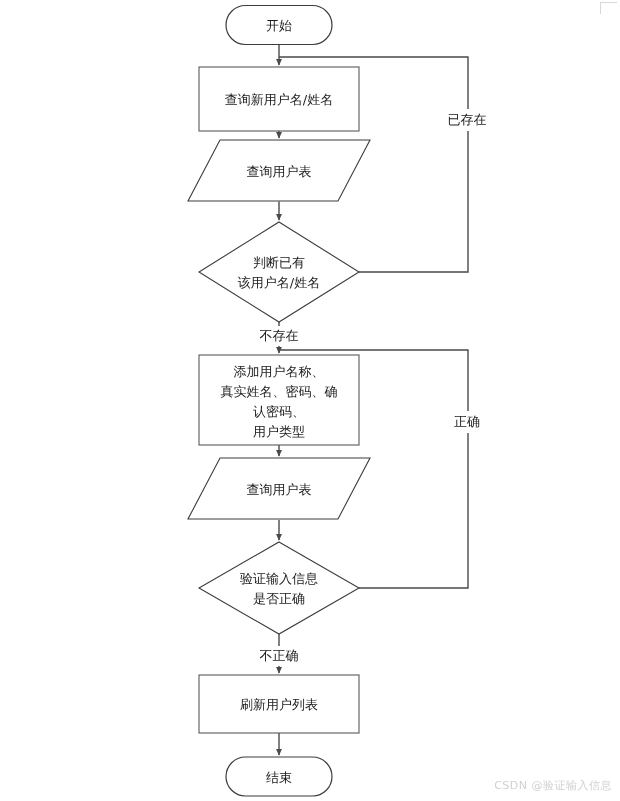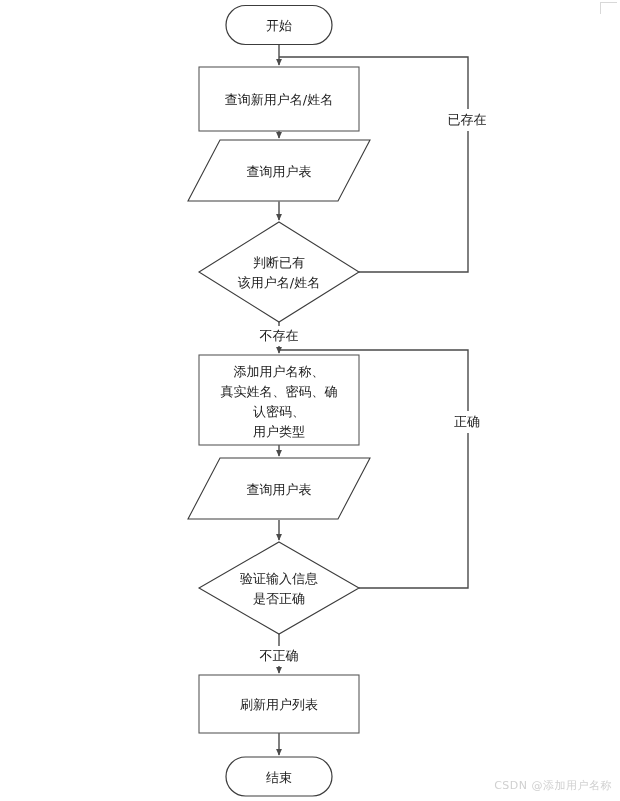--- a/index.html
+++ b/index.html
@@ -174,13 +174,13 @@
     <text class="edge-label" x="467" y="422">正确</text>
 
     <rect class="edge-label-bg" x="246" y="646" width="66" height="20"></rect>
     <text class="edge-label" x="279" y="656">不正确</text>
   </g>
 
 </svg>
 
 <div class="corner-mark"></div>
 
-<div class="watermark">CSDN @添加用户名称</div>
+<div class="watermark">CSDN @验证输入信息</div>
 
 </body></html>

